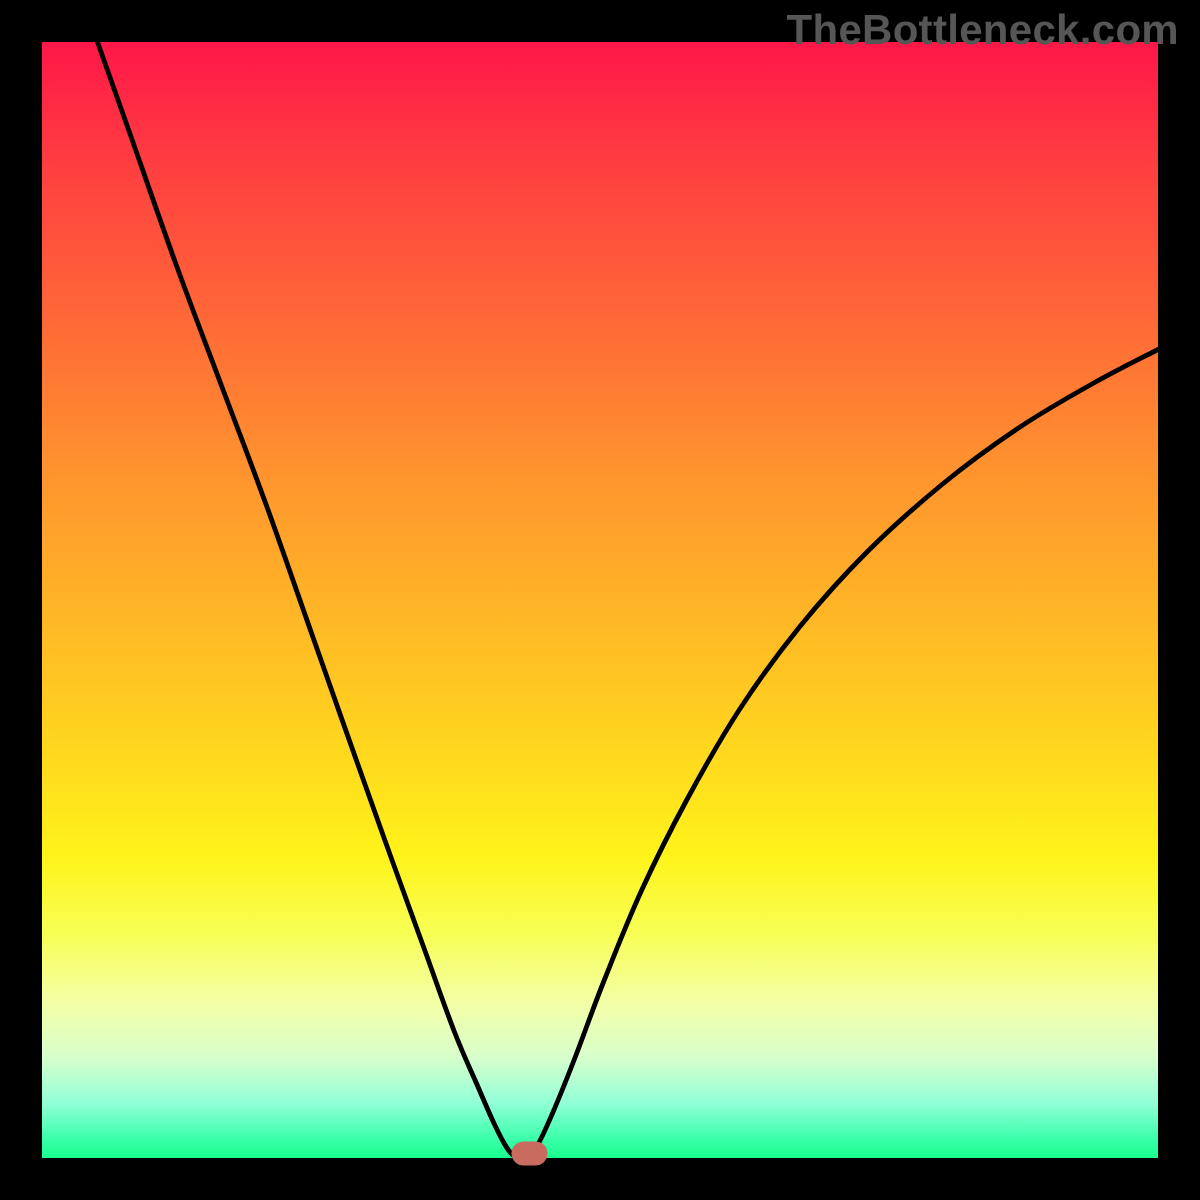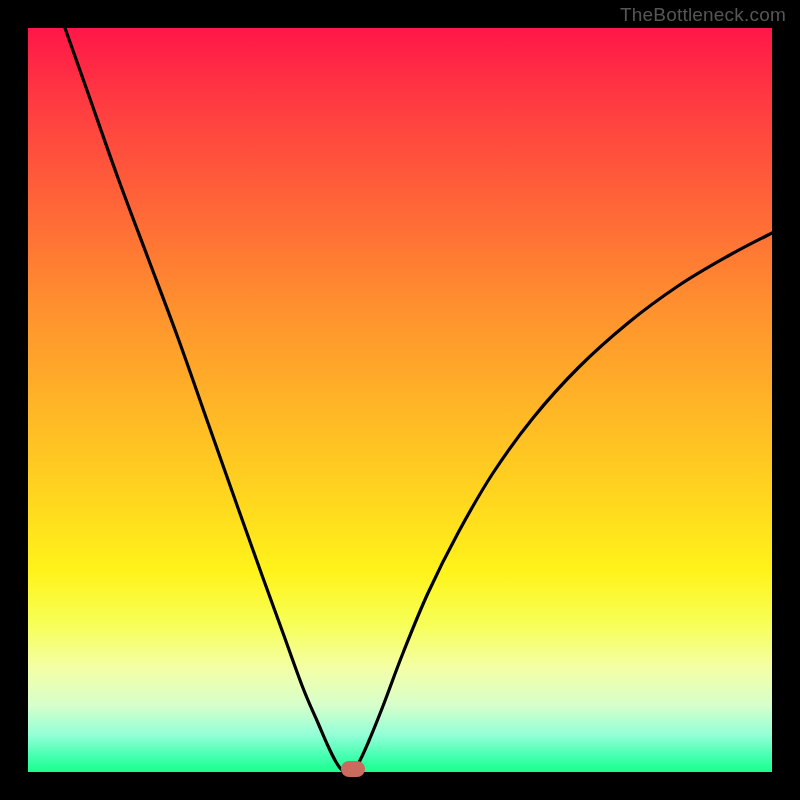--- a/index.html
+++ b/index.html
@@ -14,22 +14,22 @@
     position: relative;
     width: 800px;
     height: 800px;
     background: #000;
   }
   .watermark {
     position: absolute;
     top: 4px;
     right: 14px;
     font-family: Arial, Helvetica, sans-serif;
-    font-size: 19px;
-    font-weight: 400;
+    font-size: 28px;
+    font-weight: 700;
     color: #565656;
     letter-spacing: 0.2px;
     z-index: 10;
   }
   .plot {
     position: absolute;
     left: 28px;
     top: 28px;
     width: 744px;
     height: 744px;

